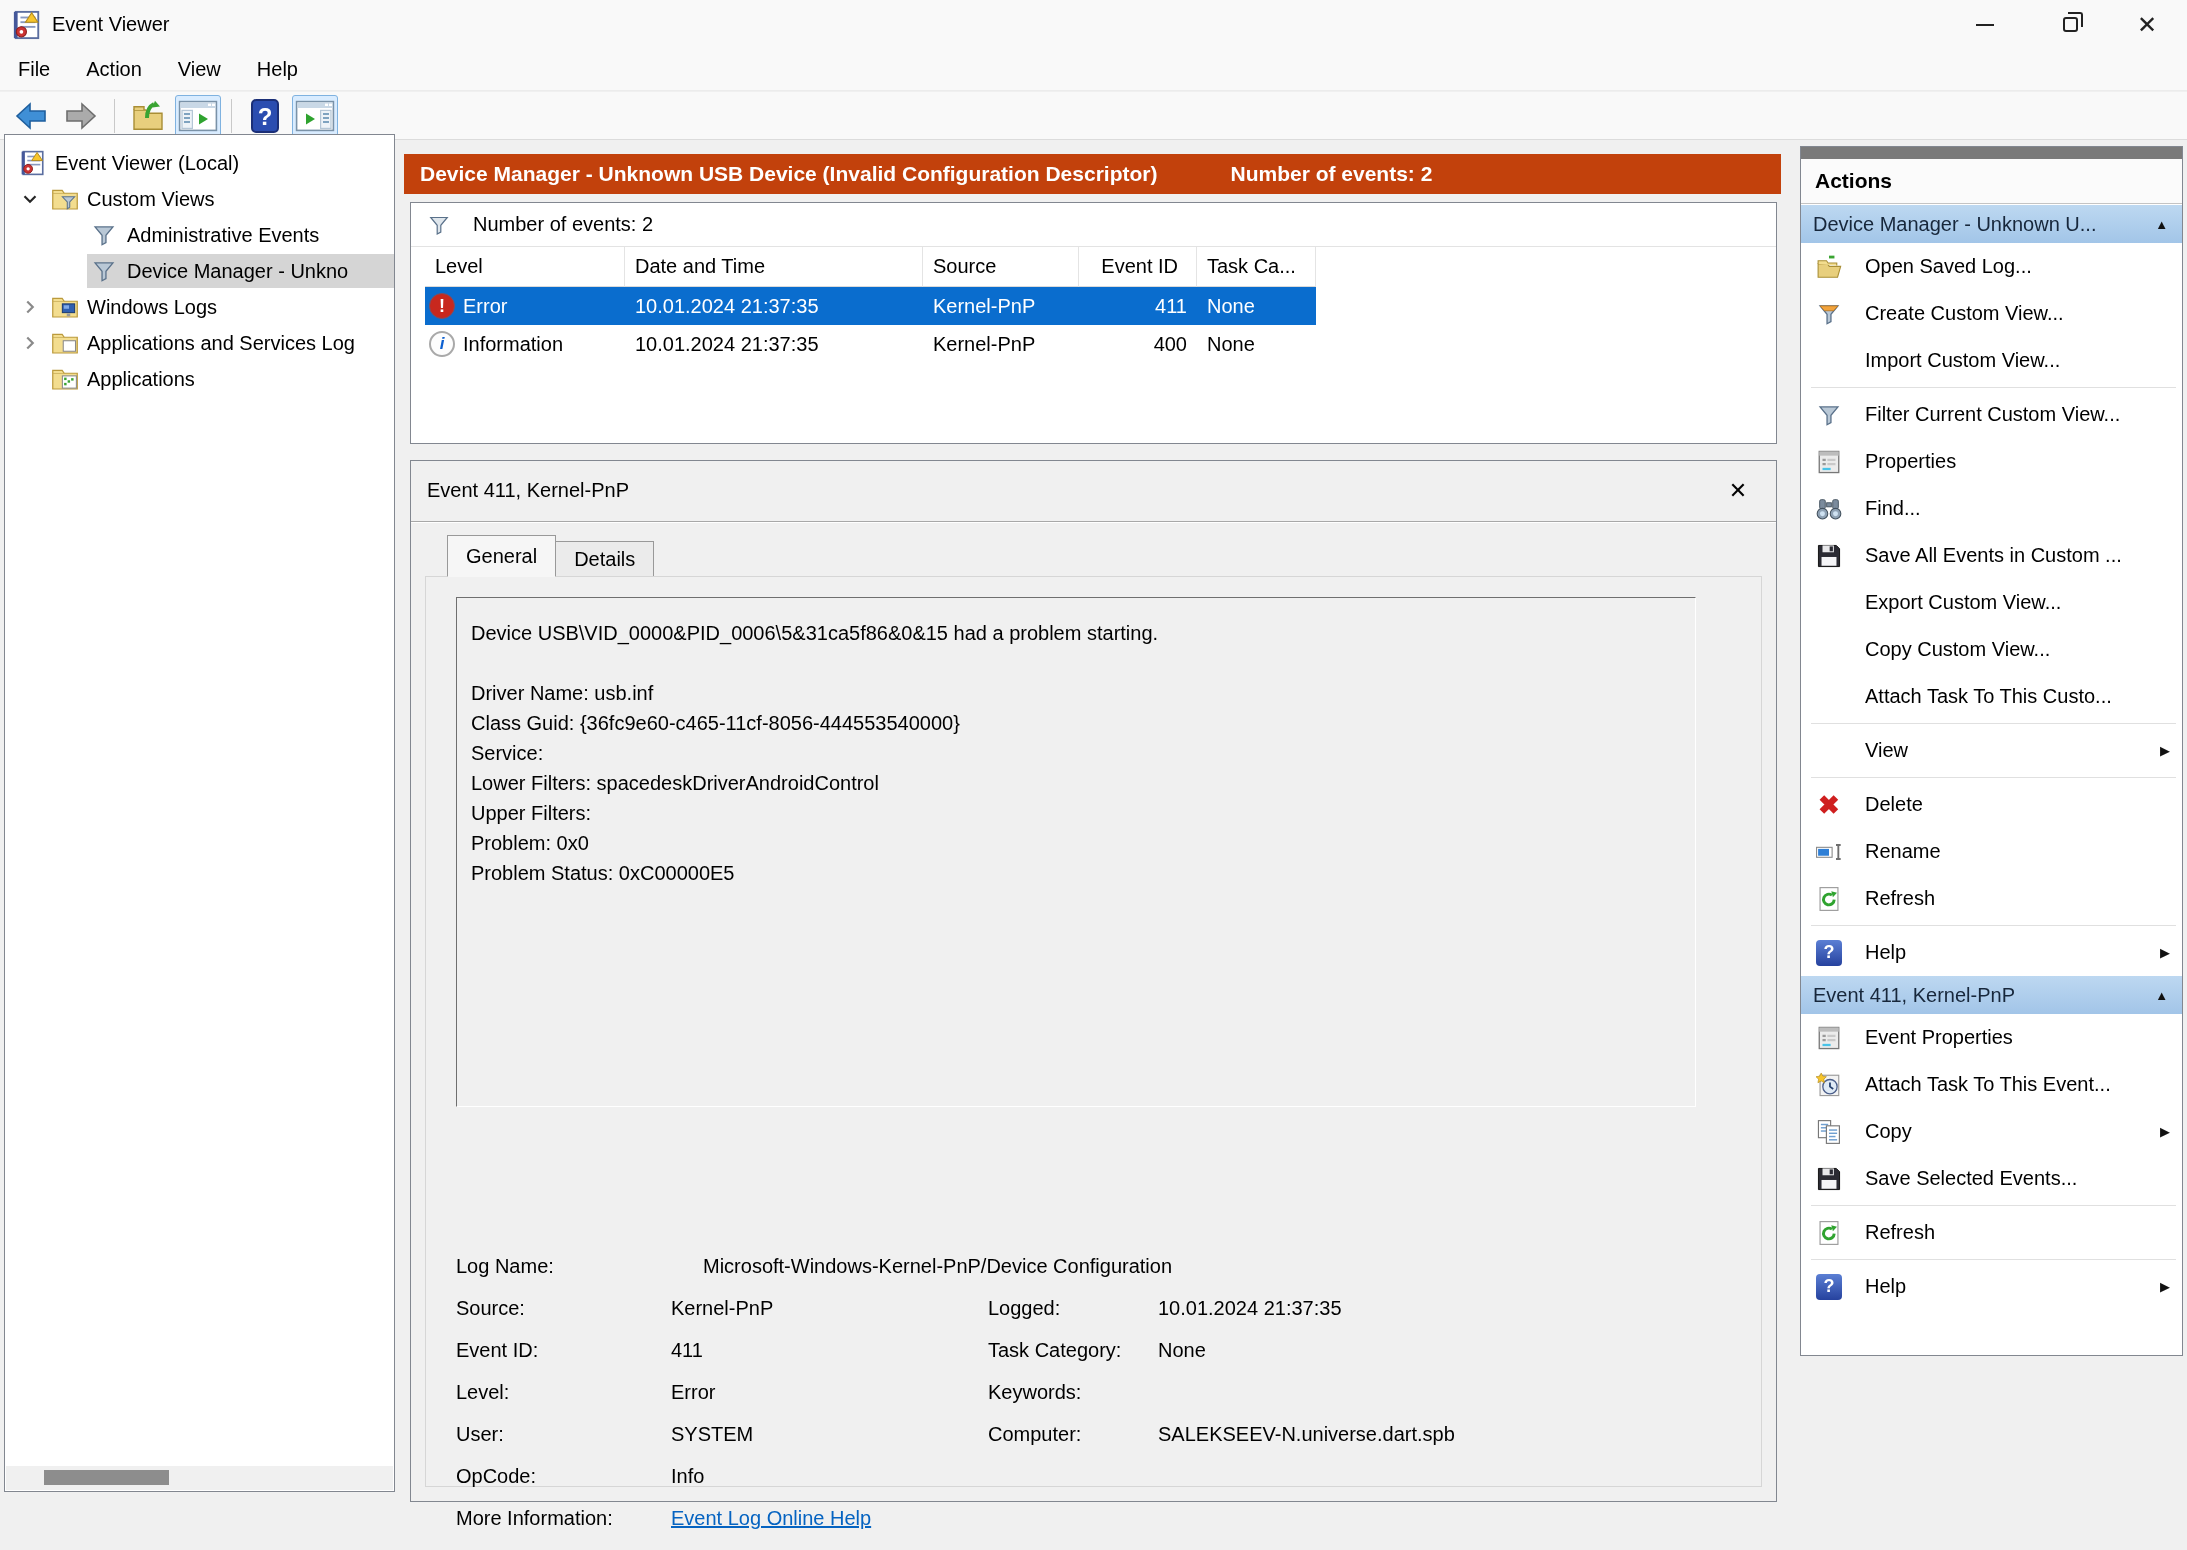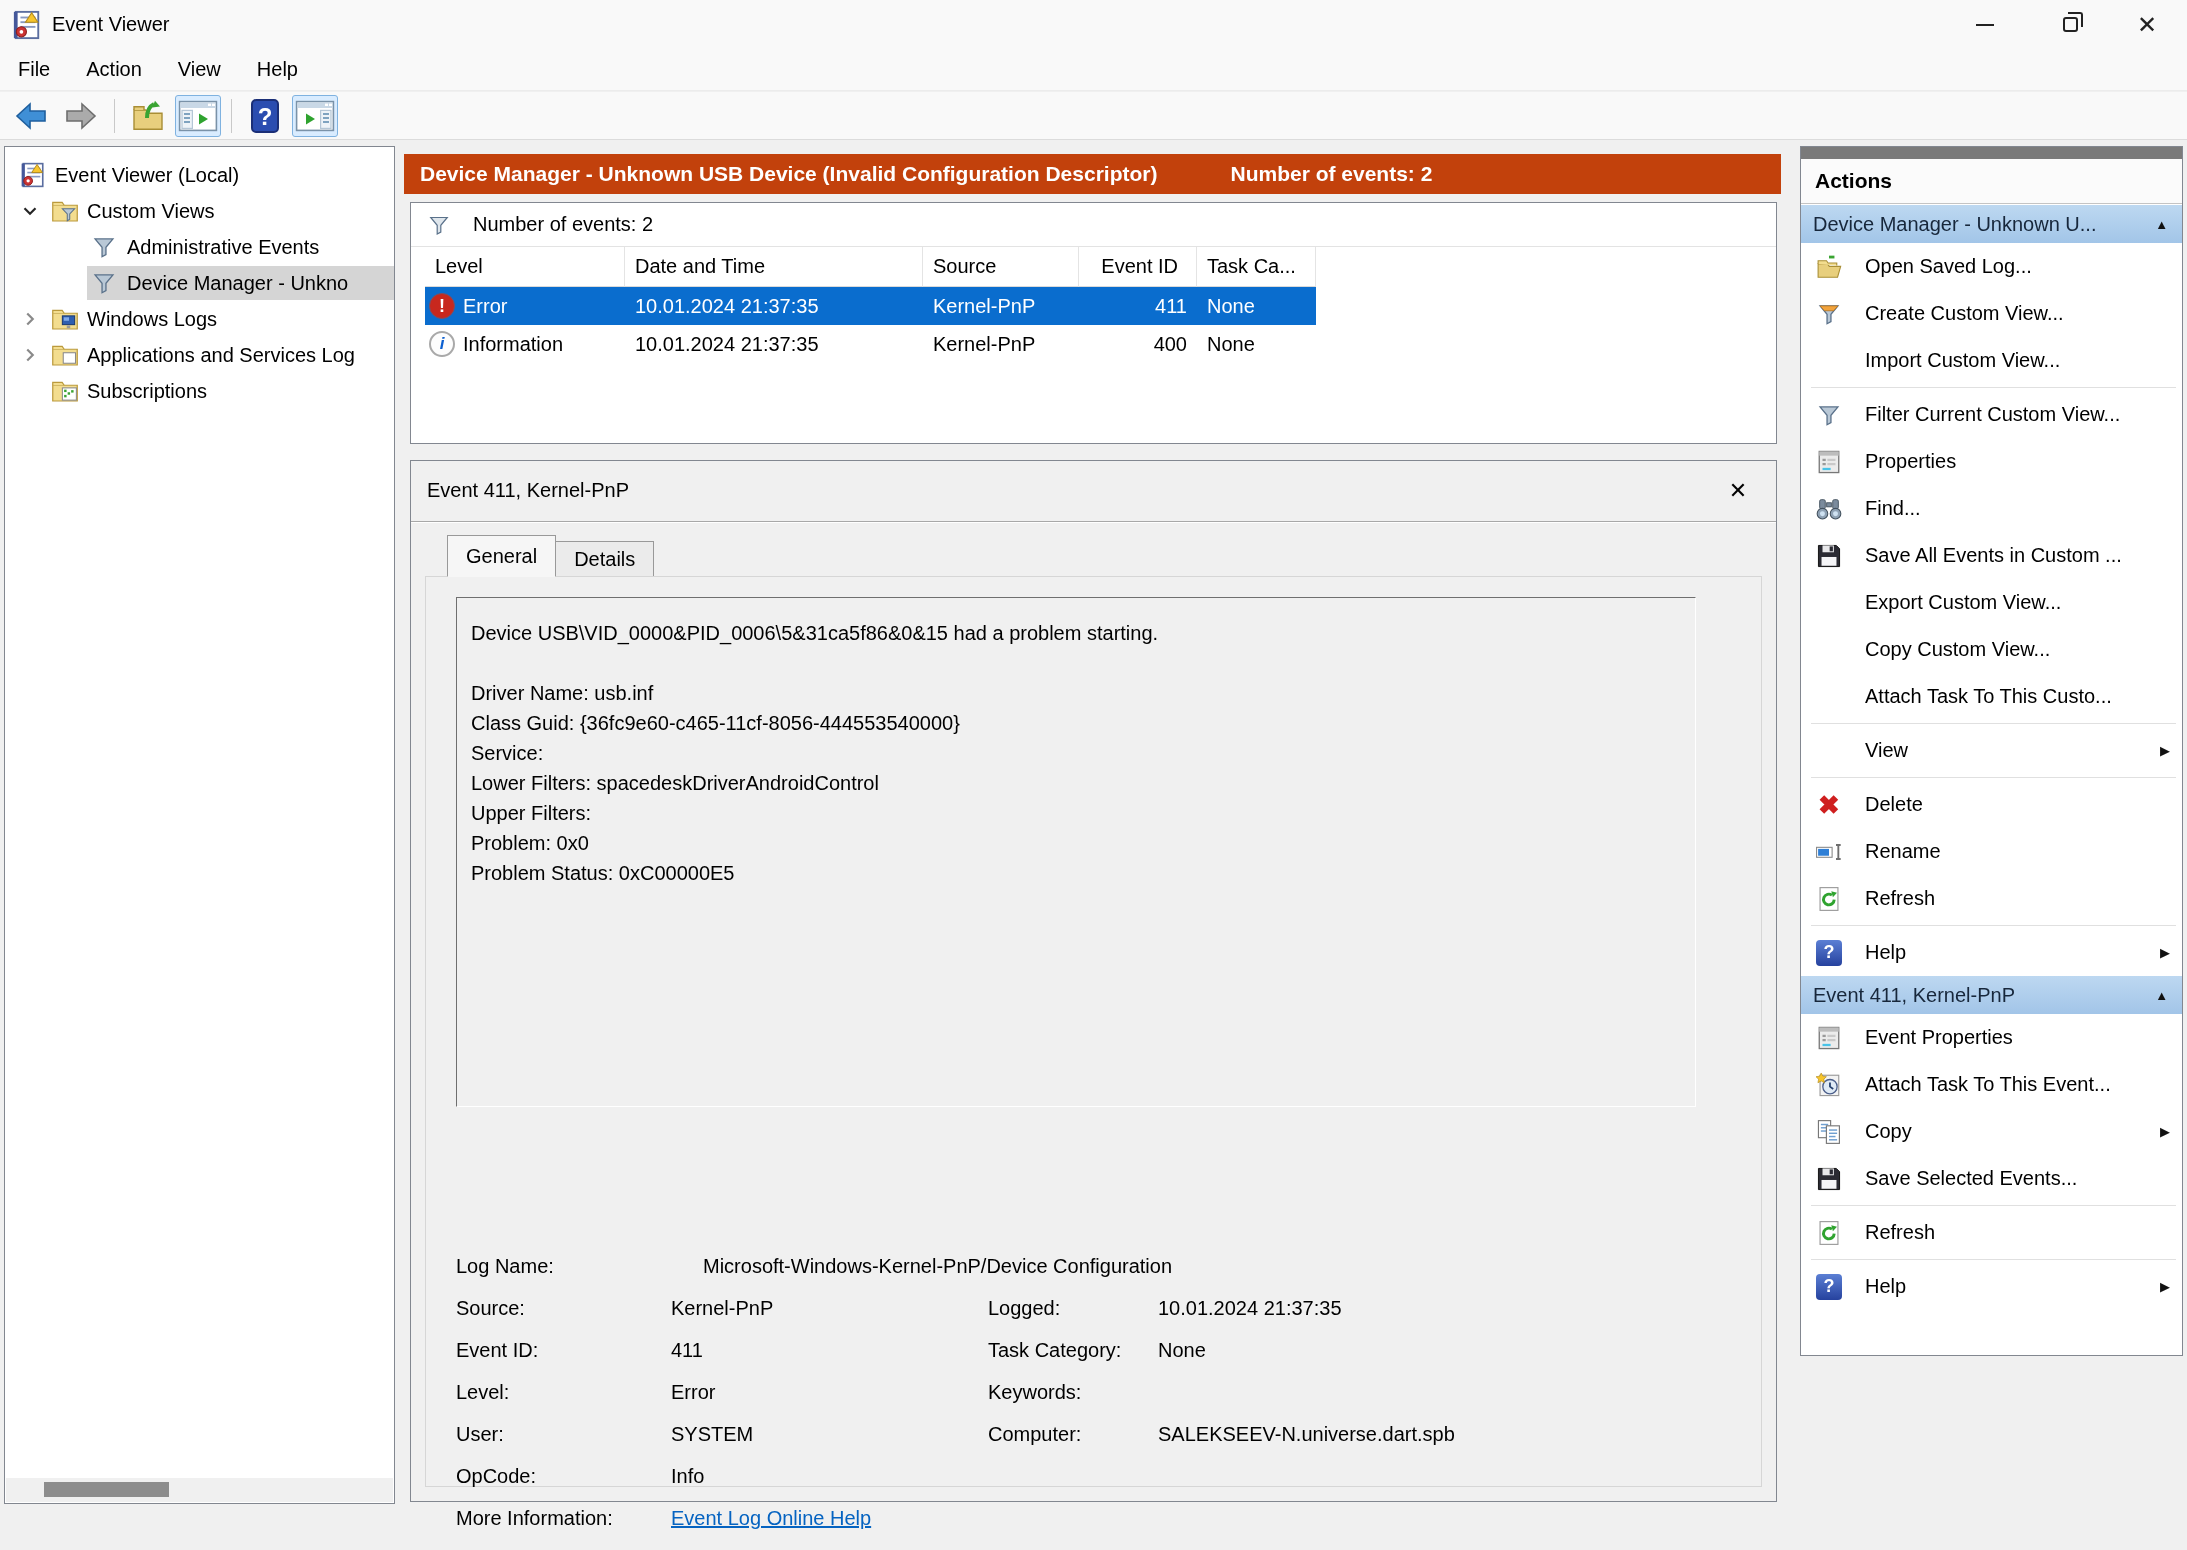--- a/index.html
+++ b/index.html
@@ -25,21 +25,21 @@
 
   .menubar { position:absolute; left:0; top:49px; width:2187px; height:42px; background:#f9f9f9; display:flex; align-items:center; border-bottom:1px solid #ececec; }
   .menubar span { padding:6px 18px; cursor:default; }
 
   .toolbar { position:absolute; left:0; top:92px; width:2187px; height:48px; background:#f9f9f9; border-bottom:1px solid #dcdcdc; display:flex; align-items:center; }
   .tbtn { height:42px; min-width:46px; display:flex; align-items:center; justify-content:center; margin:0 2px; border:1px solid transparent; border-radius:3px; }
   .tbtn.active { background:#d9ecff; border-color:#7fb2e0; }
   .tsep { width:1px; height:34px; background:#c9c9c9; margin:0 8px; }
 
   
-  .tree-panel { position:absolute; left:4px; top:146px; width:391px; height:1358px; background:#fff; border:1px solid #828790; }
+  .tree-panel { position:absolute; left:4px; top:134px; width:391px; height:1358px; background:#fff; border:1px solid #828790; }
   .trow { height:36px; display:flex; align-items:center; position:relative; }
   .trow .lbl { margin-left:8px; white-space:nowrap; overflow:hidden; }
   .chev { position:absolute; left:14px; width:22px; height:22px; }
   .ticon { width:28px; height:26px; flex:0 0 auto; }
   .hl-sel { display:flex; align-items:center; background:#d5d5d5; flex:1; height:34px; overflow:hidden; }
   .hscroll { position:absolute; left:1px; right:1px; bottom:1px; height:24px; background:#f0f0f0; }
   .hthumb { position:absolute; left:38px; top:4px; width:125px; height:15px; background:#8d8d8d; }
 
   
   .c-header { position:absolute; left:404px; top:154px; width:1377px; height:40px; background:#c2410c; color:#fff; font-weight:bold; display:flex; align-items:center;gap:31px; }
@@ -299,21 +299,21 @@
           <path d="M1 4V2.4h5.4L7.5 4" fill="#f3dd8f" stroke="#bb9a3c" stroke-width=".7"></path>
           <rect x="6.5" y="5.5" width="8" height="7" fill="#fff" stroke="#8a8a8a" stroke-width=".6"></rect>
           <g fill="#3aa432">
             <rect x="7.5" y="6.5" width="1.4" height="1.4"></rect>
             <rect x="9.5" y="8" width="1.4" height="1.4"></rect>
             <rect x="7.5" y="9.5" width="1.4" height="1.4"></rect>
             <rect x="11.5" y="6.8" width="1.4" height="1.4"></rect>
           </g>
         </svg>
     </span>
-    <span class="lbl">Subscriptions</span>
+    <span class="lbl">Applications</span>
   </div>
 
   <div class="hscroll">
     <div class="hthumb"></div>
   </div>
 </div>
 
 <div class="c-header">
   <span class="t1">Device Manager - Unknown USB Device (Invalid Configuration Descriptor)</span>
   <span class="t2">Number of events: 2</span>

